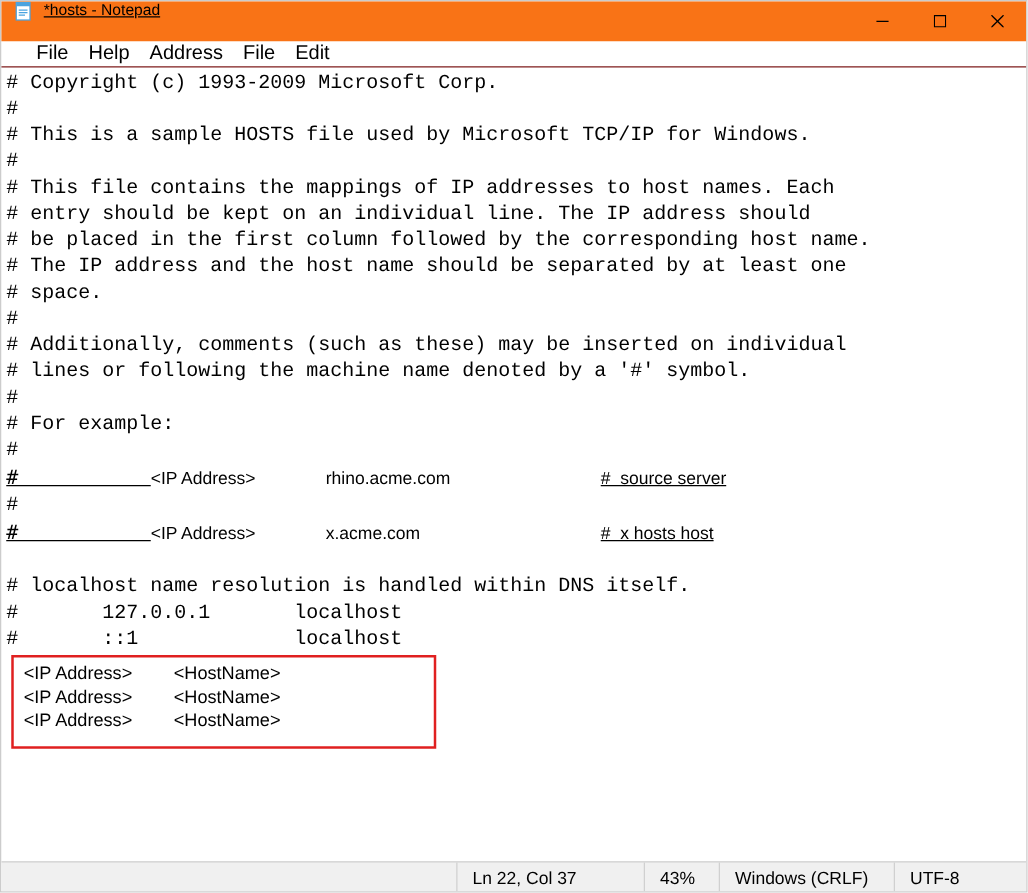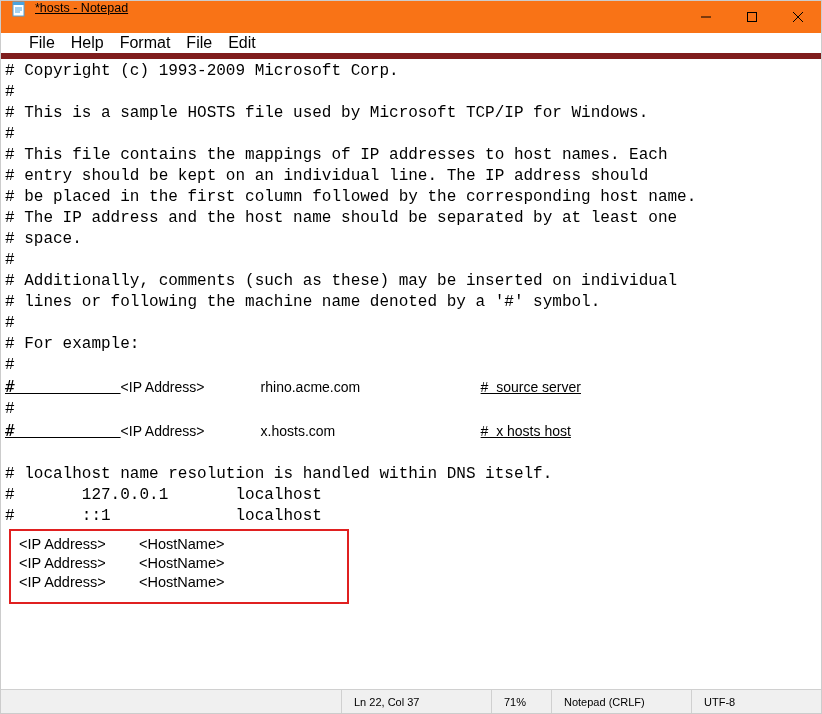--- a/index.html
+++ b/index.html
@@ -62,21 +62,21 @@
     user-select: none;
   }
   .menubar .menu-item {
     padding: 1px 8px;
     cursor: default;
   }
 
   .editor-wrap {
     flex: 1 1 auto;
     overflow: auto;
-    border-top: 6px solid #7f1d1d;
+    border-top: 1px solid #7f1d1d;
     position: relative;
   }
   .editor {
     font-family: Consolas, "Courier New", monospace;
     font-size: 16px;
     line-height: 21px;
     white-space: pre;
     padding: 2px 4px;
     color: #000;
     outline: none;
@@ -99,21 +99,21 @@
     line-height: 19px;
   }
   .highlight-row { display:flex; }
   .highlight-row .c1 { width: 120px; }
 
   .statusbar {
     height: 24px;
     border-top: 1px solid #d0d0d0;
     background: #f0f0f0;
     display: flex;
-    font-size: 11px;
+    font-size: 14px;
     color: #000;
     user-select: none;
   }
   .statusbar .cell {
     border-left: 1px solid #d0d0d0;
     padding: 3px 12px;
     display:flex;
     align-items:center;
   }
   .statusbar .flex { flex: 1 1 auto; border-left: none; }
@@ -149,21 +149,21 @@
           <line x1="0" y1="0" x2="10" y2="10" stroke="currentColor" stroke-width="1"></line>
           <line x1="10" y1="0" x2="0" y2="10" stroke="currentColor" stroke-width="1"></line>
         </svg>
     </div>
   </div>
 </div>
 
 <div class="menubar">
   <div class="menu-item">File</div>
   <div class="menu-item">Help</div>
-  <div class="menu-item">Format</div>
+  <div class="menu-item">Address</div>
   <div class="menu-item">File</div>
   <div class="menu-item">Edit</div>
 </div>
 
 <div class="editor-wrap">
   <div class="editor" id="editor-content"># Copyright (c) 1993-2009 Microsoft Corp.
 #
 # This is a sample HOSTS file used by Microsoft TCP/IP for Windows.
 #
 # This file contains the mappings of IP addresses to host names. Each
@@ -172,27 +172,27 @@
 # The IP address and the host name should be separated by at least one
 # space.
 #
 # Additionally, comments (such as these) may be inserted on individual
 # lines or following the machine name denoted by a '#' symbol.
 #
 # For example:
 #
 <span class="example-line"><span class="hash">#           </span><span style="display:inline-block;width:140px">&lt;IP Address&gt;</span><span style="display:inline-block;width:220px">rhino.acme.com</span><span>#  source server</span></span>
 <span class="hash">#</span>
-<span class="example-line"><span class="hash">#           </span><span style="display:inline-block;width:140px">&lt;IP Address&gt;</span><span style="display:inline-block;width:220px">x.hosts.com</span><span>#  x hosts host</span></span>
+<span class="example-line"><span class="hash">#           </span><span style="display:inline-block;width:140px">&lt;IP Address&gt;</span><span style="display:inline-block;width:220px">x.acme.com</span><span>#  x hosts host</span></span>
 
 # localhost name resolution is handled within DNS itself.
 #       127.0.0.1       localhost
 #       ::1             localhost
 <div class="highlight-box"><div class="highlight-row"><span class="c1">&lt;IP Address&gt;</span><span>&lt;HostName&gt;</span></div><div class="highlight-row"><span class="c1">&lt;IP Address&gt;</span><span>&lt;HostName&gt;</span></div><div class="highlight-row"><span class="c1">&lt;IP Address&gt;</span><span>&lt;HostName&gt;</span></div></div></div>
 </div>
 
 <div class="statusbar">
   <div class="cell flex"></div>
   <div class="cell" style="width:150px">Ln 22, Col 37</div>
-  <div class="cell" style="width:60px">71%</div>
-  <div class="cell" style="width:140px">Notepad (CRLF)</div>
-  <div class="cell" style="width:130px">UTF-8</div>
+  <div class="cell" style="width:60px">43%</div>
+  <div class="cell" style="width:140px">Windows (CRLF)</div>
+  <div class="cell" style="width:106px">UTF-8</div>
 </div>
 
 </body></html>

